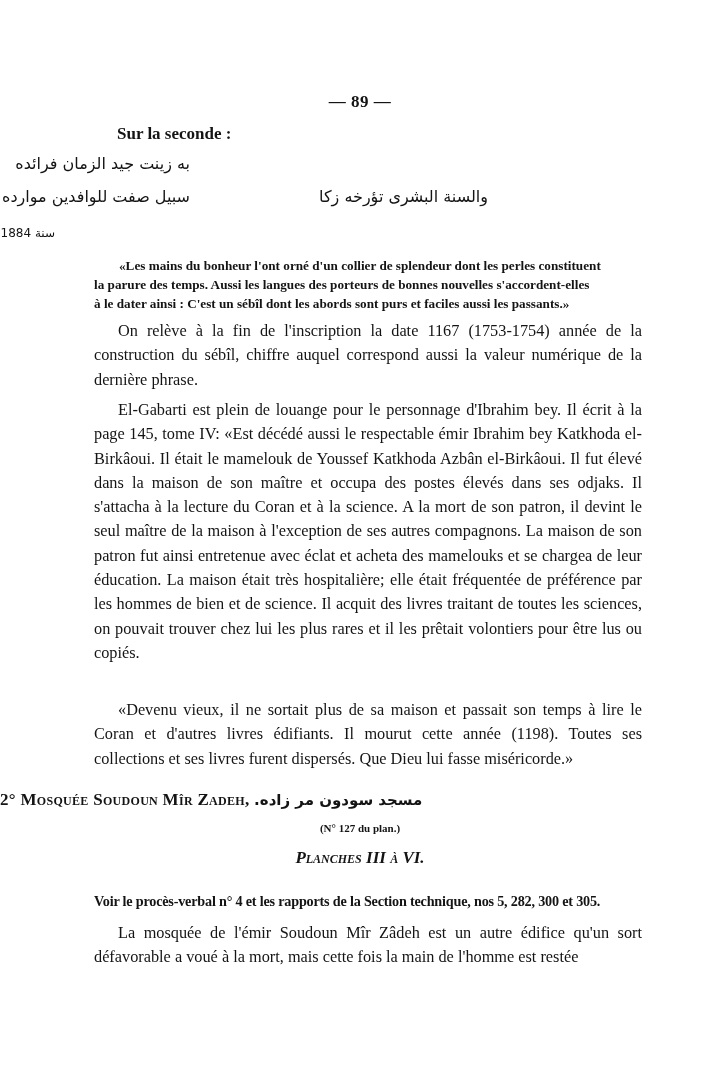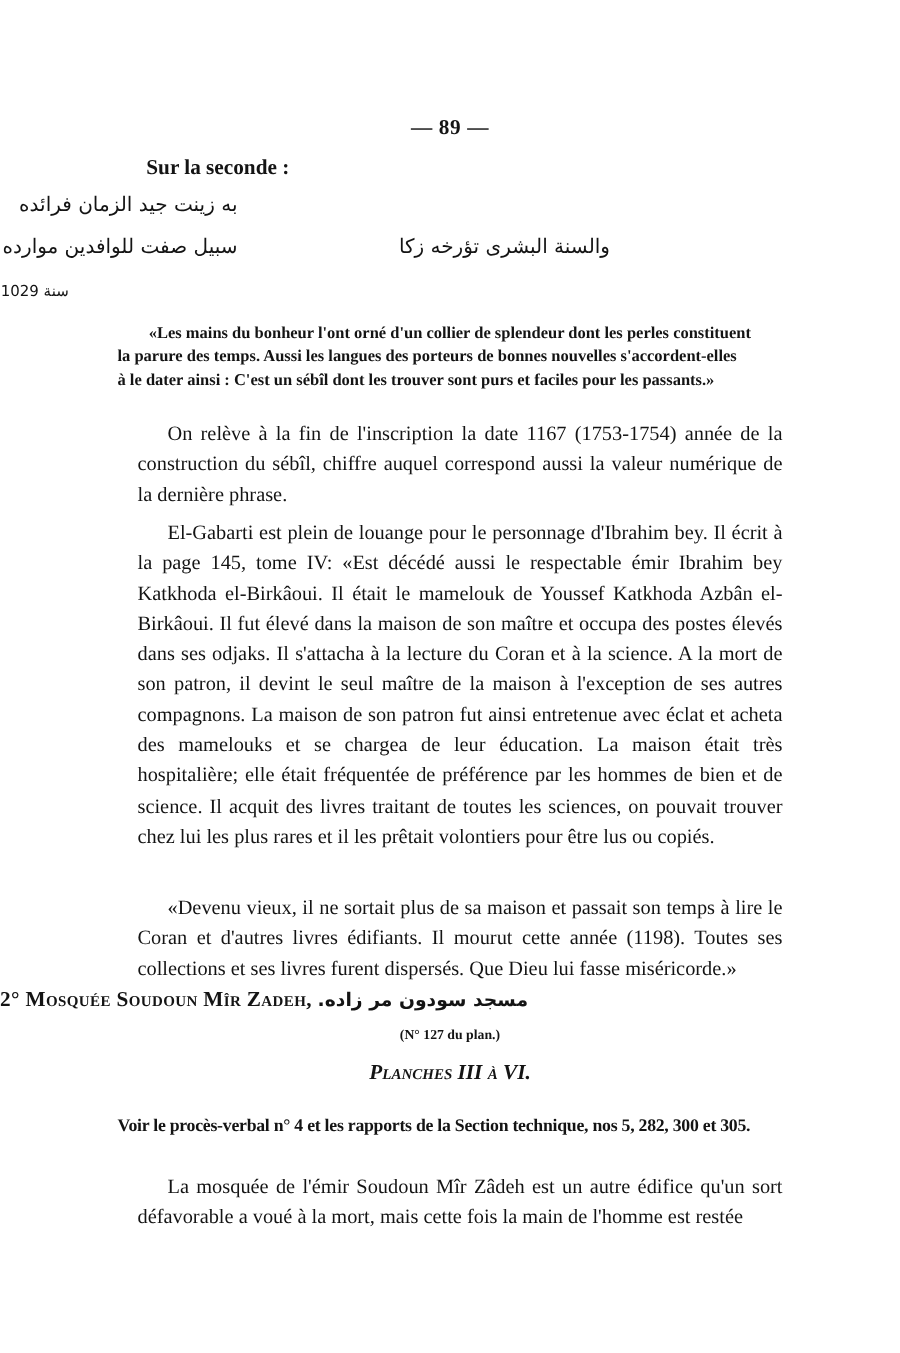--- a/index.html
+++ b/index.html
@@ -28,21 +28,21 @@
     .translation {
       position: absolute; left: 94px; width: 548px; top: 256px;
       font-size: 13.2px; font-weight: bold; line-height: 19px; text-align: justify;
       text-align-last: left;
     }
     .translation .indent { padding-left: 25px; }
     .body-text {
       position: absolute; left: 94px; width: 548px;
       font-size: 16.3px; line-height: 24.3px; text-align: justify;
     }
-    .body-text p { margin: 16px; text-indent: 24px; text-align: justify; }
+    .body-text p { margin: 0; text-indent: 24px; text-align: justify; }
     .p1 { top: 319px; }
     .p2 { top: 398px; }
     .p3 { top: 698px; }
     .heading {
       position: absolute; left: 0; width: 720px; top: 790px; 
       font-size: 17px; font-weight: bold; letter-spacing: 0.3px;
     }
     .heading .sc { font-variant: small-caps; }
     .heading .ar-inline { font-family: "DejaVu Sans", sans-serif; font-size: 15px; direction: rtl; unicode-bidi: embed; }
     .subplan {
@@ -62,26 +62,26 @@
 </head>
 <body>
 
 <div class="page">
   <div class="folio">— 89 —</div>
   <div class="intro">Sur la seconde :</div>
 
   <div class="ar ar-l1">به زينت جيد الزمان فرائده</div>
   <div class="ar ar-r2">والسنة البشرى تؤرخه زكا</div>
   <div class="ar ar-l2">سبيل صفت للوافدين موارده</div>
-  <div class="ar ar-date">سنة 1029</div>
+  <div class="ar ar-date">سنة 1884</div>
 
   <div class="translation">
     <div class="indent">«Les mains du bonheur l'ont orné d'un collier de splendeur dont les perles constituent</div>
     <div>la parure des temps. Aussi les langues des porteurs de bonnes nouvelles s'accordent-elles</div>
-    <div>à le dater ainsi : C'est un sébîl dont les trouver sont purs et faciles pour les passants.»</div>
+    <div>à le dater ainsi : C'est un sébîl dont les abords sont purs et faciles aussi les passants.»</div>
   </div>
 
   <div class="body-text p1">
     <p>On relève à la fin de l'inscription la date 1167 (1753-1754) année de la construction du sébîl, chiffre auquel correspond aussi la valeur numérique de la dernière phrase.</p>
   </div>
   <div class="body-text p2">
     <p>El-Gabarti est plein de louange pour le personnage d'Ibrahim bey. Il écrit à la page 145, tome IV: «Est décédé aussi le respectable émir Ibrahim bey Katkhoda el-Birkâoui. Il était le mamelouk de Youssef Katkhoda Azbân el-Birkâoui. Il fut élevé dans la maison de son maître et occupa des postes élevés dans ses odjaks. Il s'attacha à la lecture du Coran et à la science. A la mort de son patron, il devint le seul maître de la maison à l'exception de ses autres compagnons. La maison de son patron fut ainsi entretenue avec éclat et acheta des mamelouks et se chargea de leur éducation. La maison était très hospitalière; elle était fréquentée de préférence par les hommes de bien et de science. Il acquit des livres traitant de toutes les sciences, on pouvait trouver chez lui les plus rares et il les prêtait volontiers pour être lus ou copiés.</p>
   </div>
   <div class="body-text p3">
     <p>«Devenu vieux, il ne sortait plus de sa maison et passait son temps à lire le Coran et d'autres livres édifiants. Il mourut cette année (1198). Toutes ses collections et ses livres furent dispersés. Que Dieu lui fasse miséricorde.»</p>

